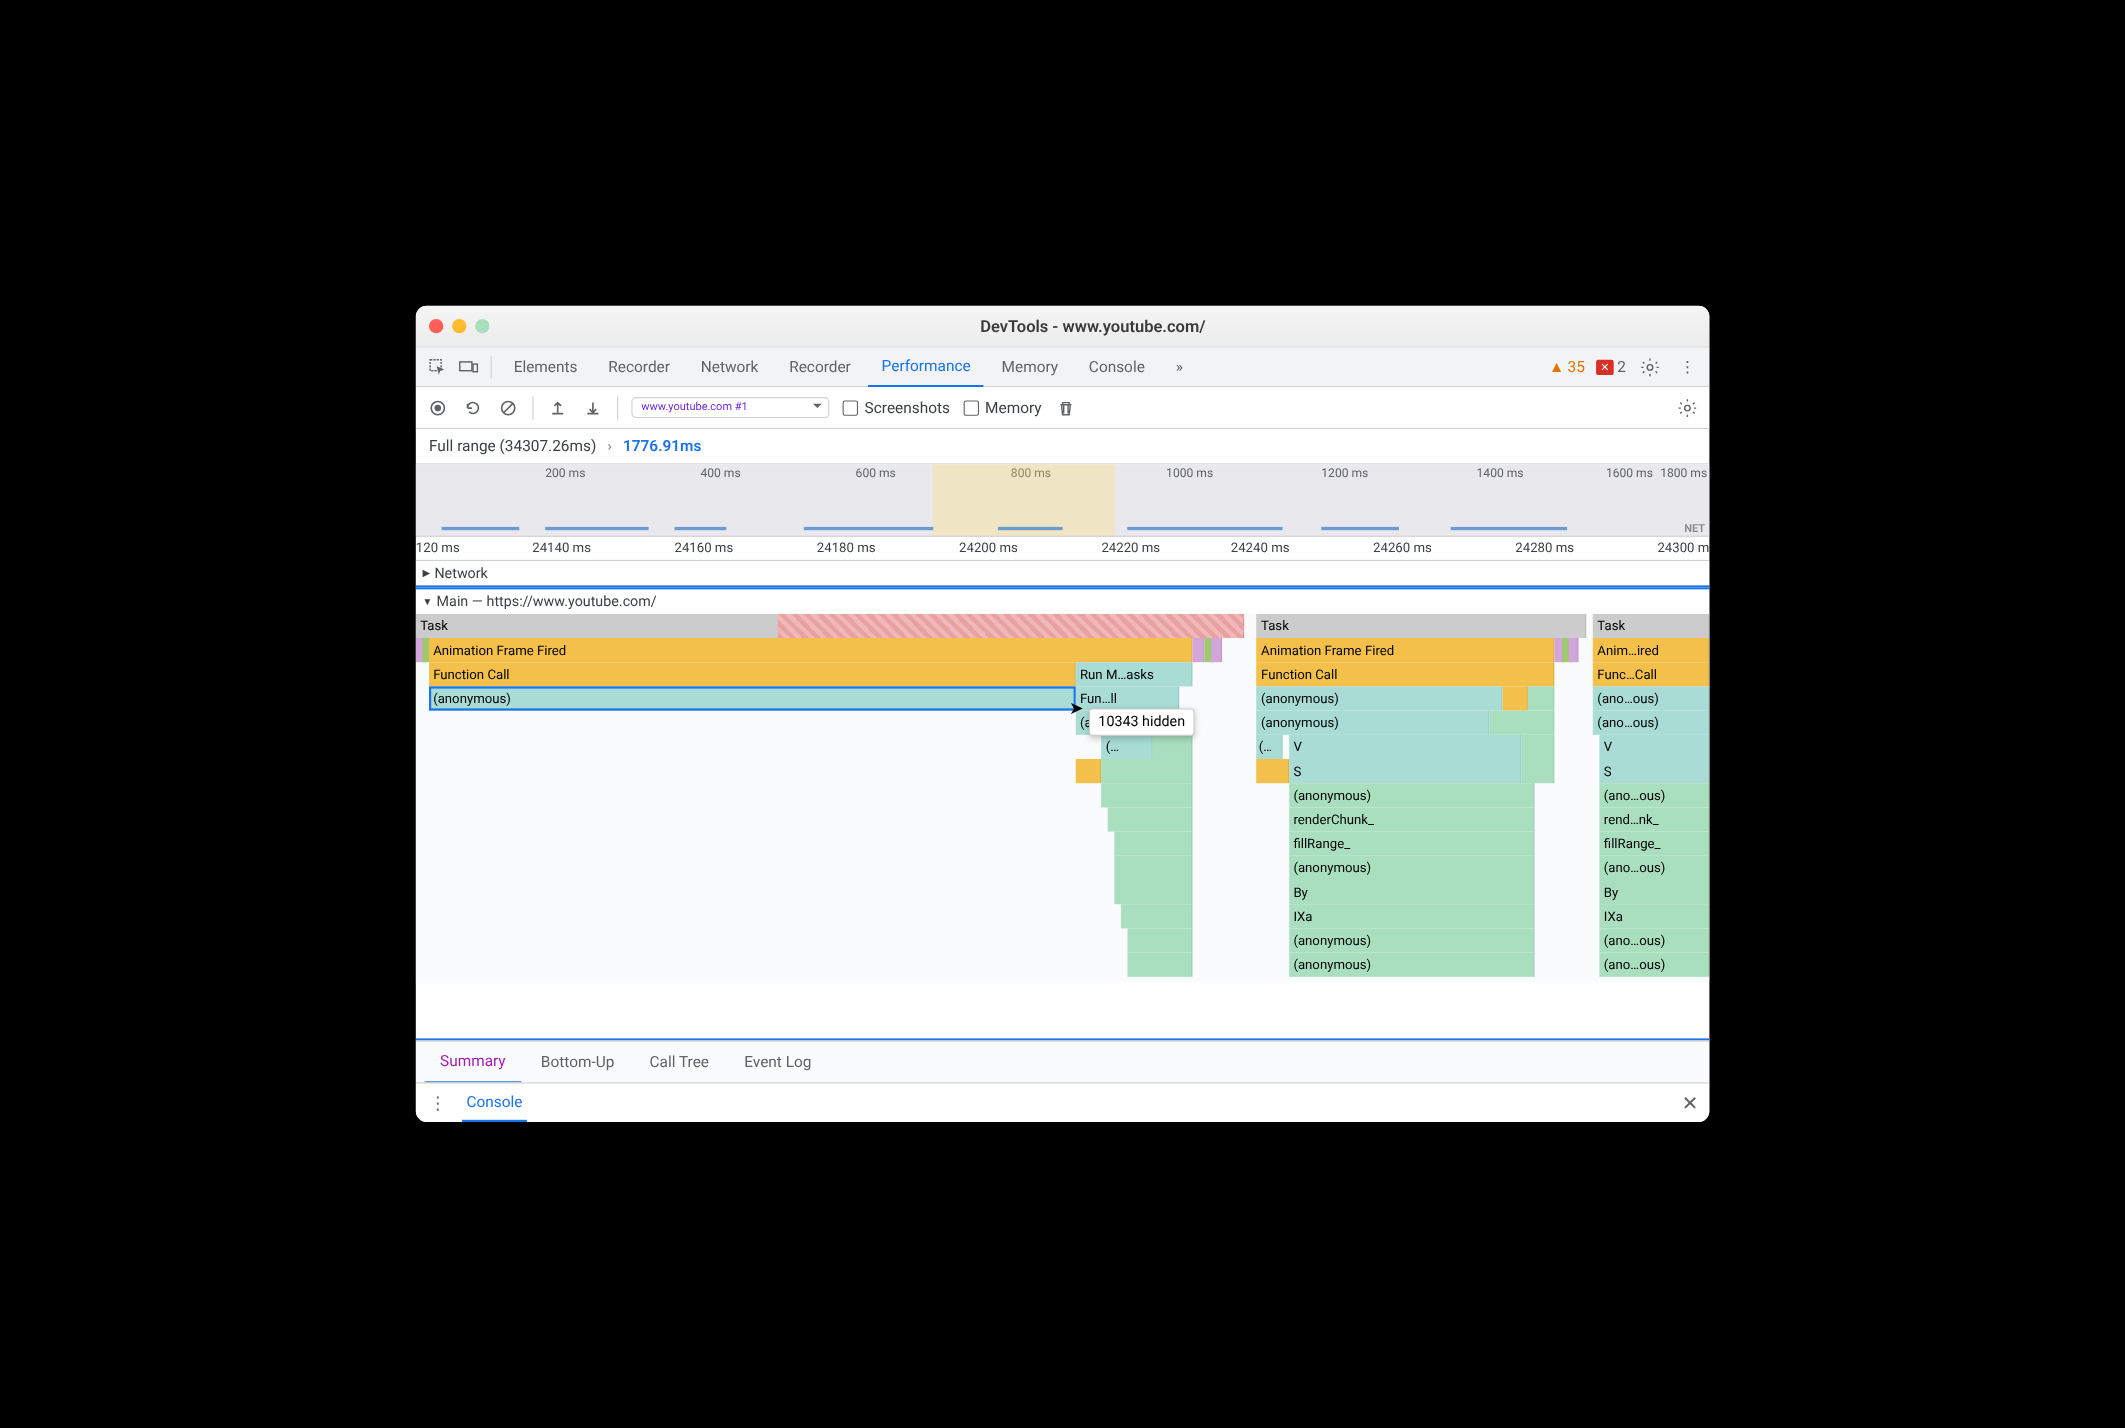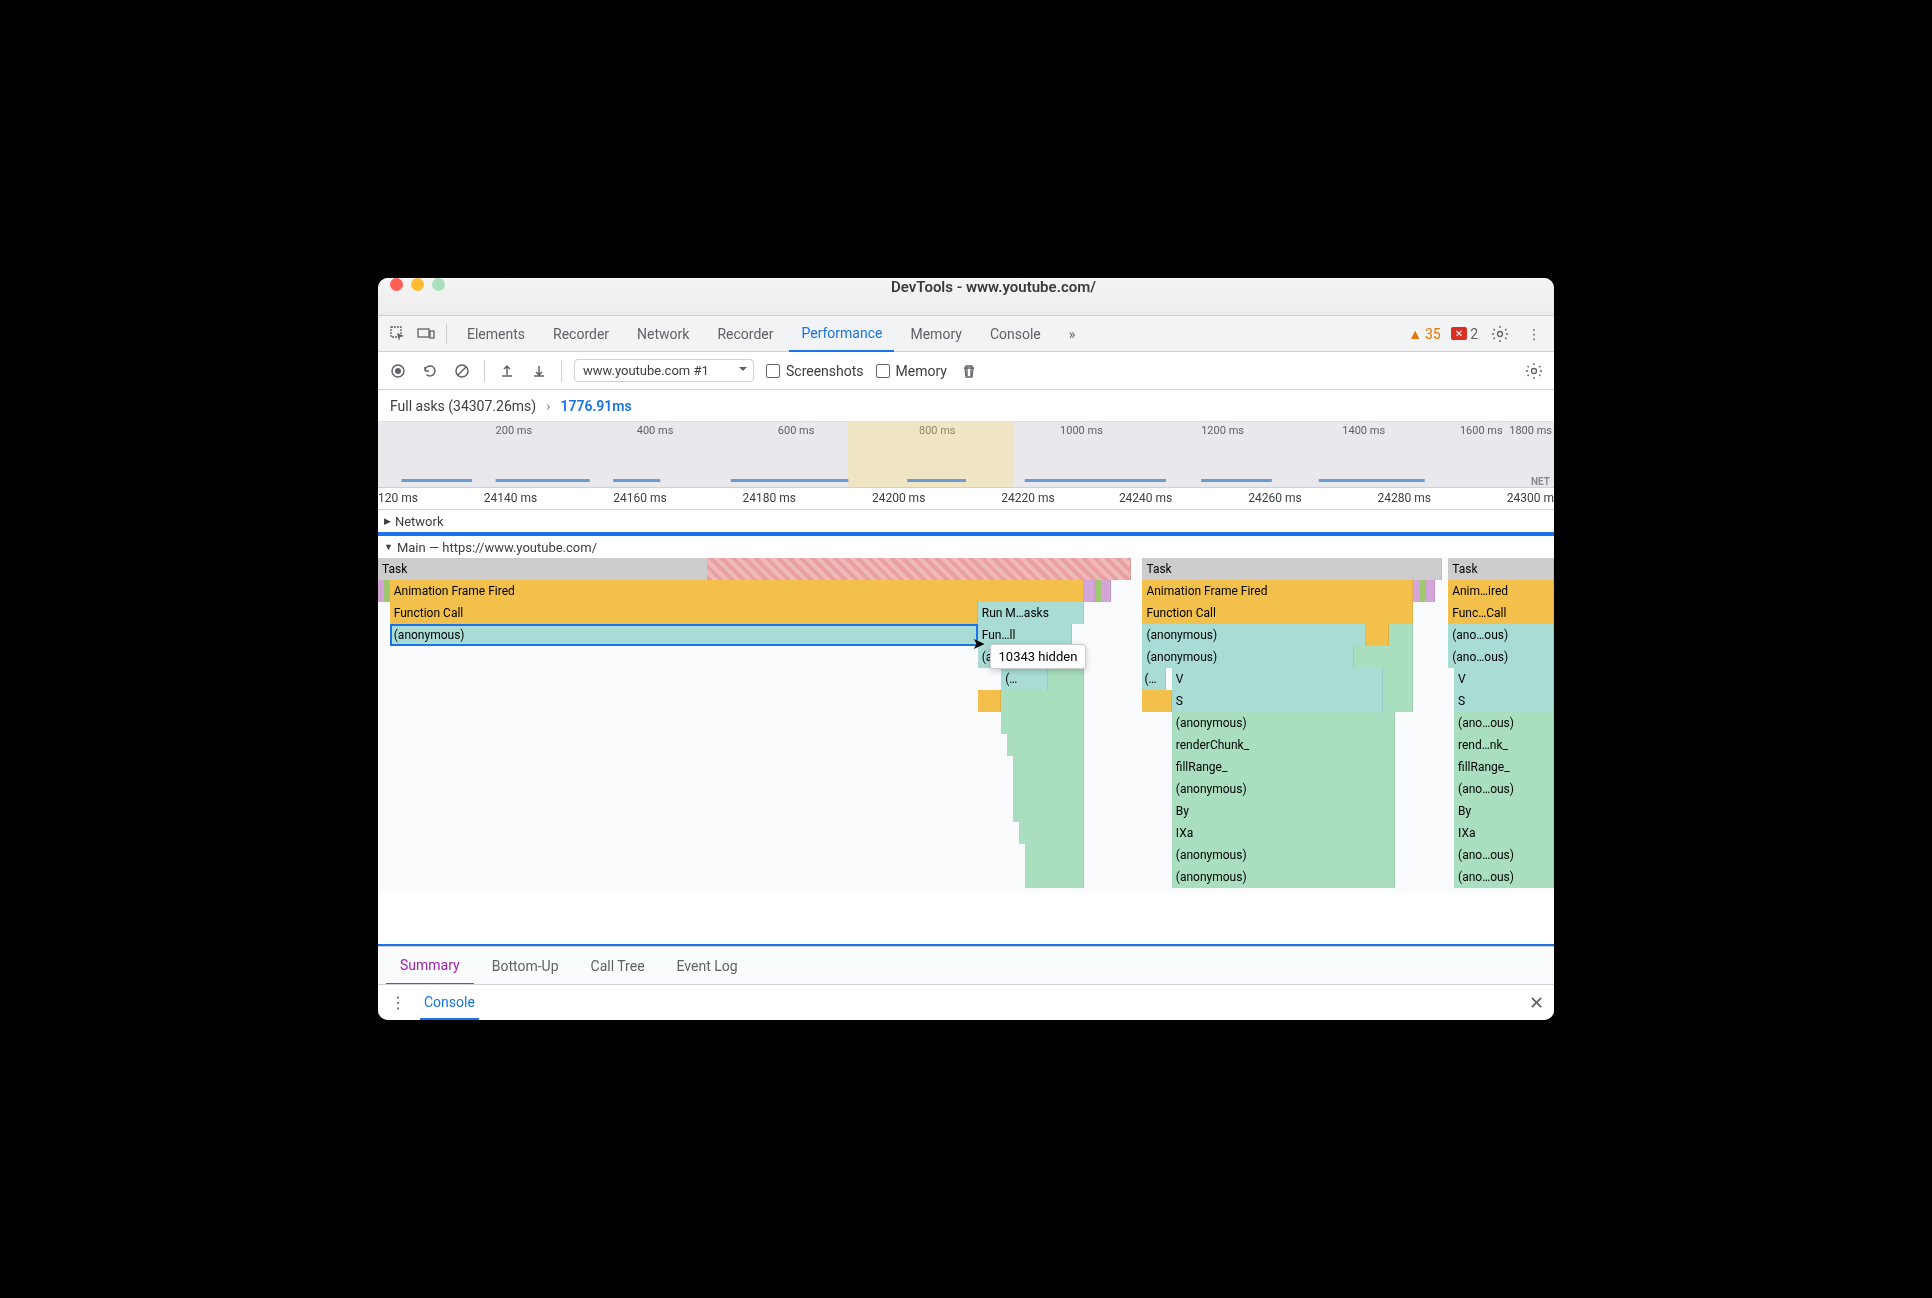--- a/index.html
+++ b/index.html
@@ -1,34 +1,34 @@
 <!DOCTYPE html>
 <html><head>
 <meta charset="utf-8">
 <style>
 * { margin:0; padding:0; box-sizing:border-box; font-family:-apple-system,BlinkMacSystemFont,"Segoe UI",Roboto,sans-serif; }
 body { background:#000; width:1932px; height:1298px; display:flex; align-items:center; justify-content:center; }
 .window { width:1176px; height:742px; background:#fff; border-radius:10px; overflow:hidden; box-shadow:0 20px 60px rgba(0,0,0,.5); display:flex; flex-direction:column; position:relative; }
-.titlebar { height:38px; background:linear-gradient(#f5f5f5,#ececec); display:flex; padding:0 12px; border-bottom:1px solid #d0d0d0; }
+.titlebar { height:38px; background:linear-gradient(#f5f5f5,#ececec); display:flex; align-items:center; padding:0 12px; border-bottom:1px solid #d0d0d0; }
 .traffic { display:flex; gap:8px; }
 .dot { width:13px; height:13px; border-radius:50%; }
 .red{background:#ff5f57}.yellow{background:#febc2e}.green{background:#28c840}
 .title { flex:1; text-align:center; font-weight:600; font-size:15px; color:#3a3a3a; }
 .tabs { height:36px; display:flex; align-items:center; padding:0 8px; gap:4px; border-bottom:1px solid #d0d0d0; background:#f1f3f4;text-align:right; }
 .tab-icon { width:24px; height:24px; display:flex; align-items:center; justify-content:center; color:#5f6368; }
 .tab { padding:0 12px; height:36px; display:flex; align-items:center; color:#5f6368; font-size:14px; cursor:pointer; }
 .tab.active { color:#1a73e8; border-bottom:2px solid #1a73e8; }
 .tabs-right { margin-left:auto; display:flex; align-items:center; gap:10px; color:#5f6368; font-size:14px; }
 .warn{color:#e37400;display:flex;align-items:center;gap:3px}
 .err{display:flex;align-items:center;gap:3px}
 .err-badge{background:#d93025;color:#fff;font-size:10px;padding:1px 4px;border-radius:2px}
 .toolbar { height:38px; display:flex; align-items:center; padding:0 10px; gap:12px; border-bottom:1px solid #d0d0d0; background:#fff; }
 .tb-icon{width:20px;height:20px;display:flex;align-items:center;justify-content:center;color:#5f6368}
 .tb-sep{width:1px;height:22px;background:#d0d0d0}
-.select{border:1px solid #d0d0d0;border-radius:4px;padding:3px 18px 3px 8px;font-size:13px;color:#404040;position:relative;min-width:180px}
+.select{border:1px solid #d0d0d0;border-radius:4px;padding:3px 18px 3px 8px;font-size:10px;color:#6d28d9;position:relative;min-width:180px}
 .select::after{content:"";position:absolute;right:6px;top:50%;transform:translateY(-50%);border:4px solid transparent;border-top-color:#5f6368}
 .chk{display:flex;align-items:center;gap:6px;color:#3c4043;font-size:14px}
 .chkbox{width:14px;height:14px;border:1.5px solid #5f6368;border-radius:2px}
 .range{height:32px;display:flex;align-items:center;padding:0 12px;gap:10px;font-size:14px;color:#3c4043;border-bottom:1px solid #e0e0e0}
 .range .active{color:#1a73e8;font-weight:600}
 .overview{height:66px;border-bottom:1px solid #d0d0d0;position:relative;background:#e8e8ed}
 .ov-ticks{position:absolute;top:0;left:0;right:0;height:16px;display:flex;font-size:11px;color:#5f6368}
 .ov-tick{position:absolute;top:2px}
 .ov-cpu{position:absolute;top:16px;left:0;right:0;height:32px}
 .ov-net{position:absolute;bottom:0;left:0;right:0;height:10px}
@@ -161,21 +161,21 @@
       </div>
     <div class="tb-icon" style="margin-left:auto">
         <svg width="18" height="18" viewBox="0 0 18 18" fill="none" stroke="currentColor" stroke-width="1.3">
           <circle cx="9" cy="9" r="2.5"></circle>
           <path d="M9 1v2M9 15v2M2.5 4l1.4 1.4M14.1 12.6l1.4 1.4M1 9h2M15 9h2M2.5 14l1.4-1.4M14.1 5.4l1.4-1.4"></path>
         </svg>
       </div>
   </div>
 
   <div class="range">
-    <span>Full asks (34307.26ms)</span>
+    <span>Full range (34307.26ms)</span>
     <span style="color:#888">›</span>
     <span class="active">1776.91ms</span>
   </div>
 
   <div class="overview">
     <div class="ov-ticks">
       <span class="ov-tick" style="left:10%">200 ms</span>
       <span class="ov-tick" style="left:22%">400 ms</span>
       <span class="ov-tick" style="left:34%">600 ms</span>
       <span class="ov-tick" style="left:46%">800 ms</span>

